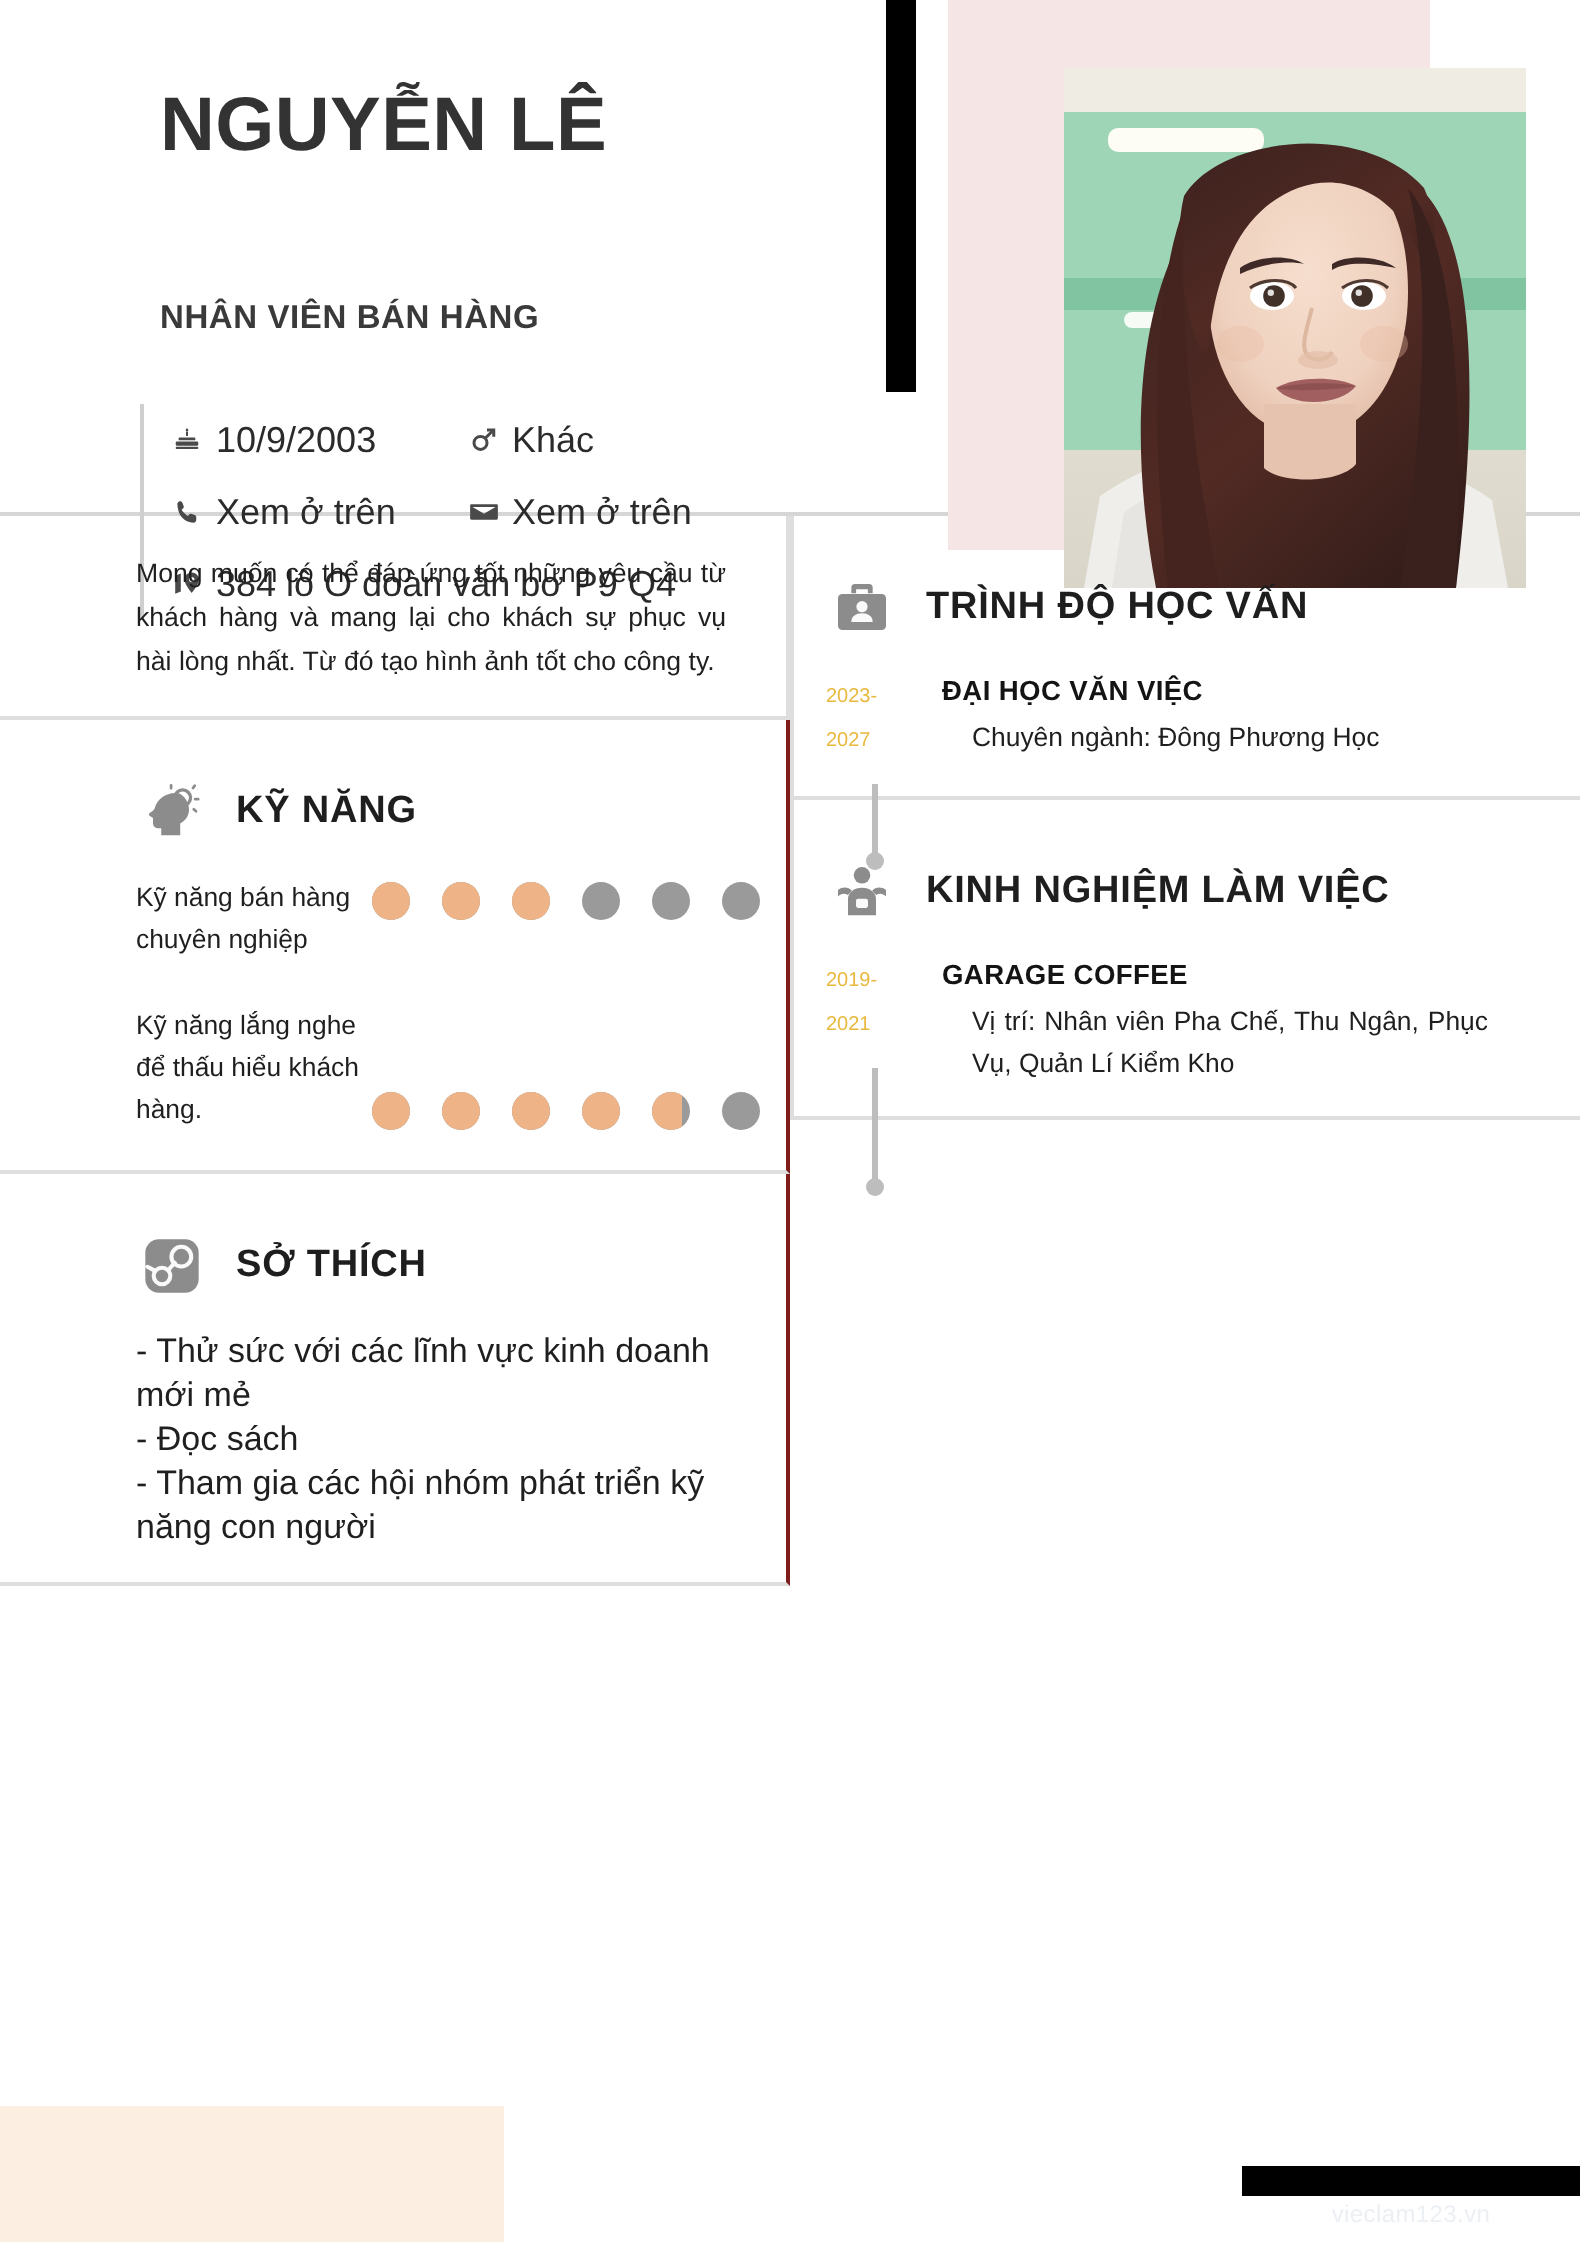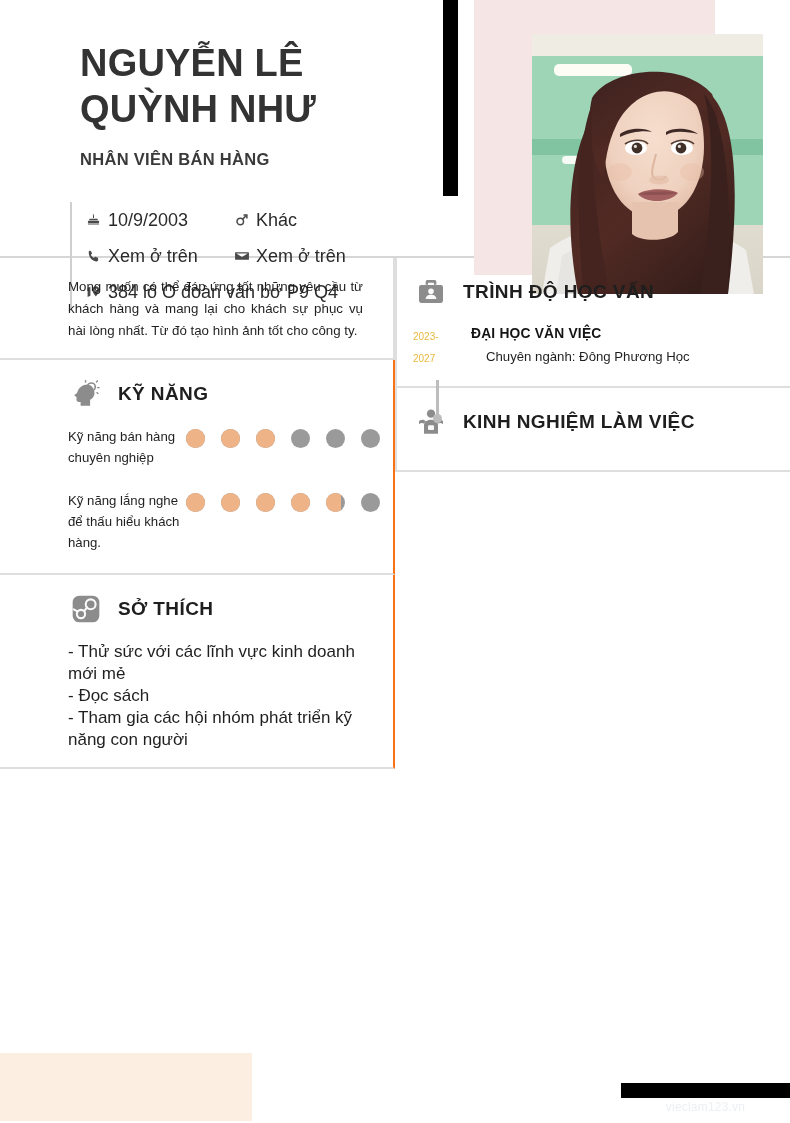--- a/index.html
+++ b/index.html
@@ -39,37 +39,37 @@
   .c-item.wide{width:148px;}
   .c-ico{width:22px;min-width:22px;display:flex;align-items:center;justify-content:flex-start;color:#4a4a4a;}
   .c-ico svg{display:block;}
 
   
   .body{position:relative;display:flex;align-items:flex-start;}
   .col-left{width:395px;box-sizing:border-box;}
   .col-right{width:395px;box-sizing:border-box;}
 
   .blk{box-sizing:border-box;padding:16px 18px 16px 68px;border-bottom:2px solid #dedede;}
-  .col-left .blk{border-right:2px solid #f97316;padding-left:68px;padding-right:16px;}
+  .col-left .blk{border-right:2px solid #7f1d1d;padding-left:68px;padding-right:16px;}
   .col-right .blk{border-left:2px solid #dedede;padding-left:16px;padding-right:46px;}
 
   .objective{
     font-size:13.3px;line-height:22px;color:#1f1f1f;text-align:justify;
     padding:18px 30px 16px 68px;border-right:2px solid #dedede;border-bottom:2px solid #dedede;
     box-sizing:border-box;
   }
 
-  .sec-head{display:flex;align-items:center;gap:14px;margin-bottom:14px;}
+  .sec-head{display:flex;align-items:center;gap:14px;margin-bottom:14px;margin-top:12px;}
   .sec-ico{width:36px;height:36px;min-width:36px;display:flex;align-items:center;justify-content:center;color:#8c8c8c;}
   .sec-ico svg{display:block;}
   .sec-title{font-size:19px;font-weight:bold;color:#1e1e1e;letter-spacing:.4px;}
 
   
   .skill{display:flex;align-items:flex-start;margin-bottom:22px;}
-  .skill:last-child{margin-bottom:4px;}
+  .skill:last-child{margin-bottom:4px;align-items:flex-end;}
   .skill-label{width:118px;min-width:118px;font-size:13.2px;line-height:21px;color:#1f1f1f;}
   .dots{display:flex;gap:16px;padding-top:3px;}
   .dot{width:19px;height:19px;border-radius:50%;background:#9a9a9a;position:relative;overflow:hidden;}
   .dot i{position:absolute;left:0;top:0;height:100%;background:#eeb387;display:block;}
 
   
   .hobbies-text{font-size:17px;line-height:22px;color:#1f1f1f;}
   .hobbies-text p{margin:0;}
 
   
@@ -164,21 +164,20 @@
 
           <ellipse cx="88" cy="138" rx="12" ry="9" fill="#e7b9a1" opacity=".35"></ellipse>
           <ellipse cx="160" cy="138" rx="12" ry="9" fill="#e7b9a1" opacity=".35"></ellipse>
           <rect width="231" height="260" fill="#ffffff" opacity=".03"></rect>
         </g>
       </svg>
     </div>
 
     <div class="name">
       <span>NGUYỄN LÊ</span>
-      <span>QUỲNH NHƯ</span>
     </div>
 
     <div class="job-title">NHÂN VIÊN BÁN HÀNG</div>
 
     <div class="contact">
 
       <div class="c-row">
         <div class="c-item wide">
           <span class="c-ico">
             <svg width="15" height="15" viewBox="0 0 24 24" fill="currentColor">
@@ -362,20 +361,33 @@
               <circle cx="24" cy="11.5" r="6.2"></circle>
               <path d="M6 22.5c3.6-2.6 7.8-2.4 10.4.6l-3 3.2c-2.6-1.6-5.2-1.1-7.4 1z"></path>
               <path d="M42 22.5c-3.6-2.6-7.8-2.4-10.4.6l3 3.2c2.6-1.6 5.2-1.1 7.4 1z"></path>
               <path d="M13.5 41.5V29c0-4.6 4.7-8.2 10.5-8.2S34.5 24.4 34.5 29v12.5z"></path>
               <rect x="19.5" y="29" width="9" height="7" rx="1.6" fill="#fafafa"></rect>
             </svg>
           </span>
           <span class="sec-title">KINH NGHIỆM LÀM VIỆC</span>
         </div>
 
+        <div class="tl">
+          <div class="tl-left">
+            <div class="tl-years">
+              <span>2019-</span>
+              <span>2021</span>
+            </div>
+            <span class="tl-stem" style="height:56px"></span>
+          </div>
+          <div class="tl-body">
+            <div class="tl-org">GARAGE COFFEE</div>
+            <div class="tl-desc">Vị trí: Nhân viên Pha Chế, Thu Ngân, Phục Vụ, Quản Lí Kiểm Kho</div>
+          </div>
+        </div>
       </div>
 
     </div>
   </div>
 
   <div class="peach"></div>
   <div class="foot-bar"></div>
   <div class="watermark">vieclam123.vn</div>
 
 </div>

